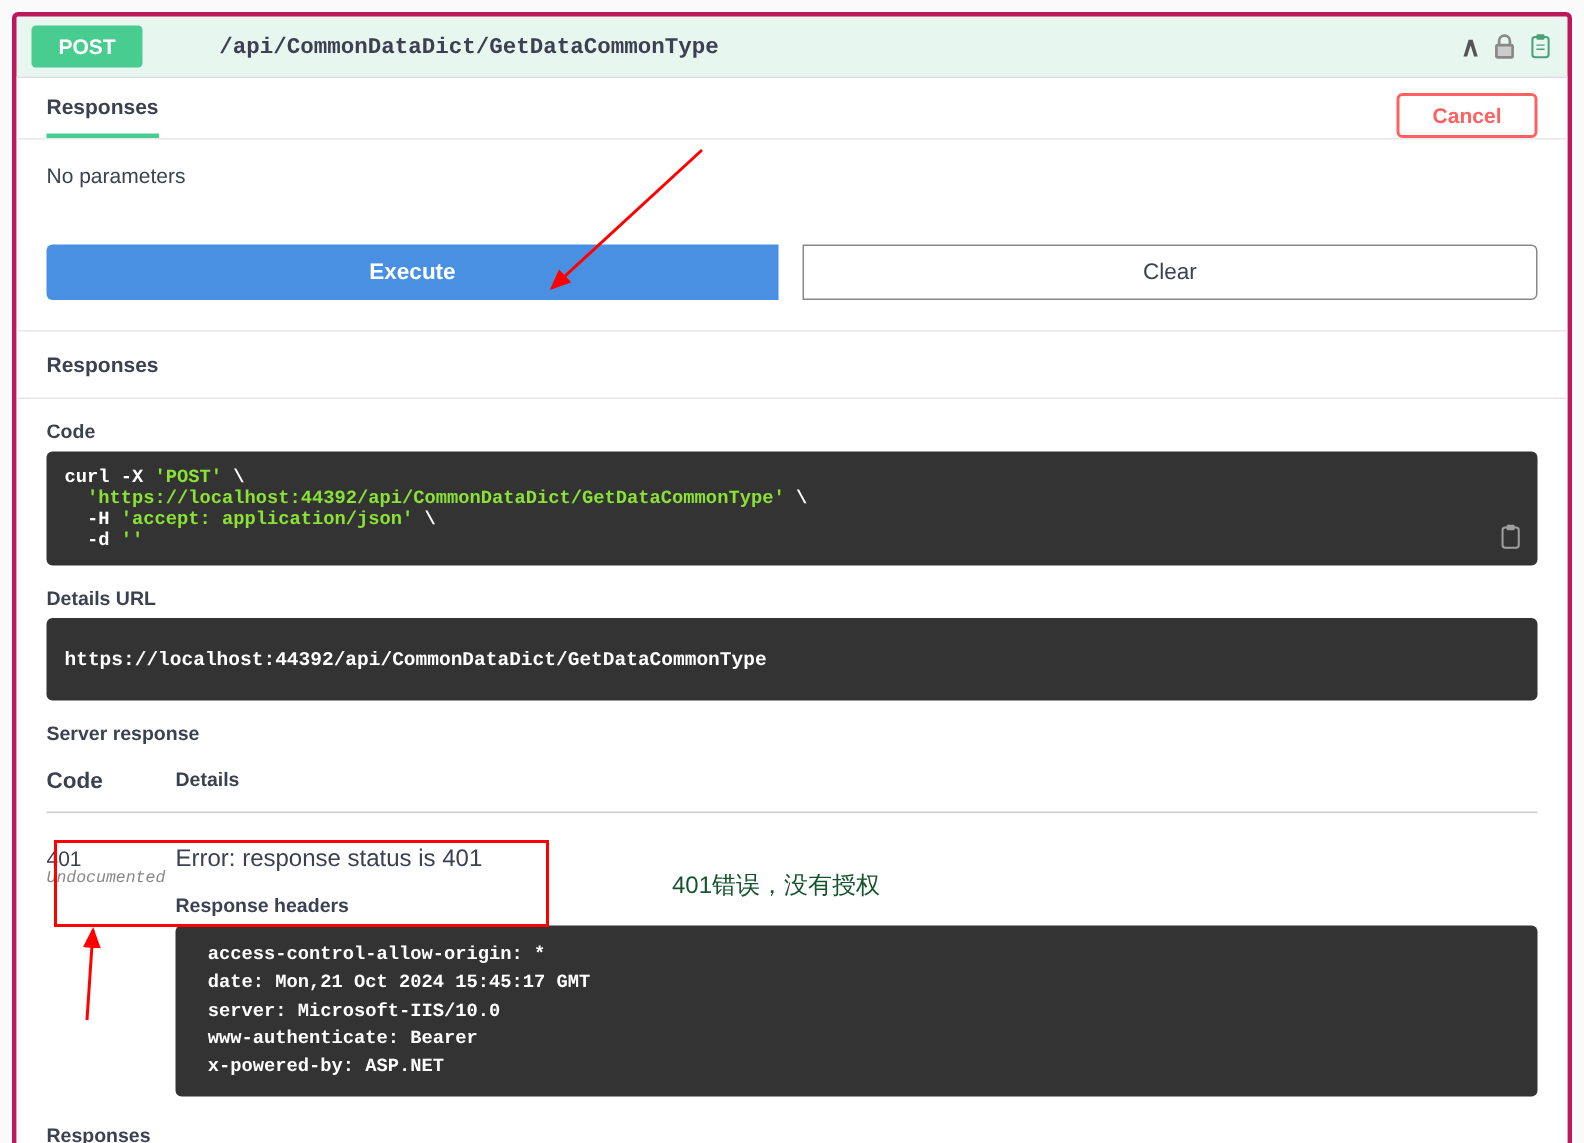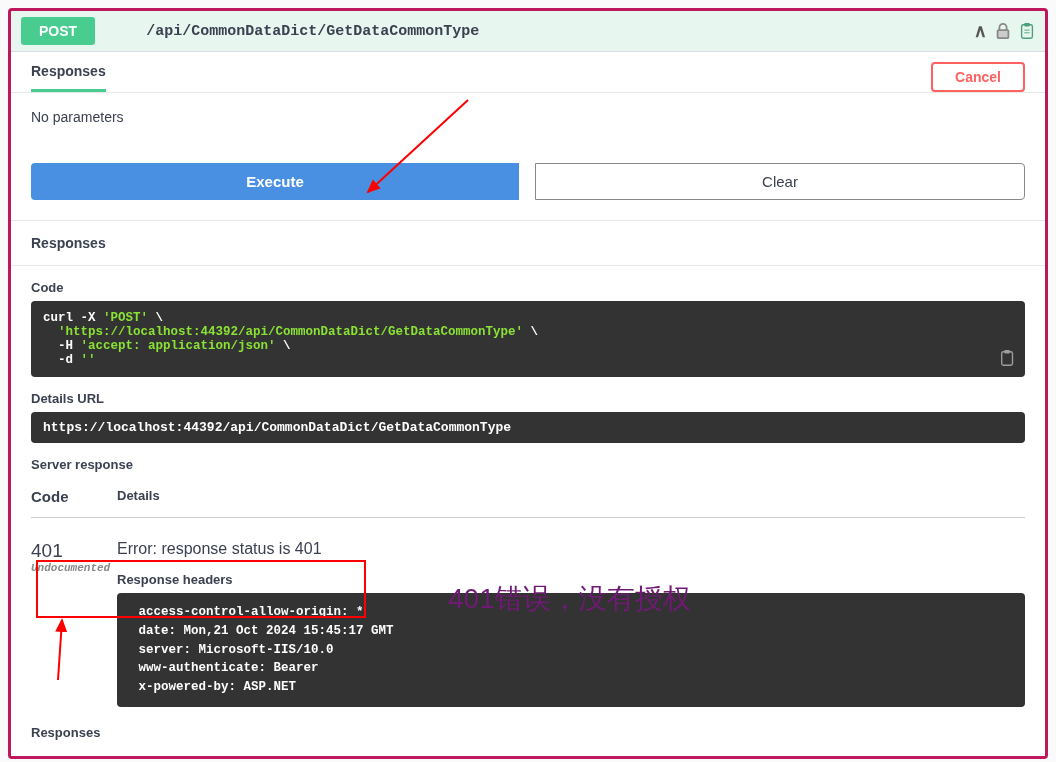--- a/index.html
+++ b/index.html
@@ -148,45 +148,45 @@
   .copy-code-btn {
     position: absolute;
     bottom: 6px;
     right: 8px;
     cursor: pointer;
     opacity: 0.9;
   }
   .url-block {
     background: #333333;
     border-radius: 4px;
-    padding: 8px 12px;
+    padding: 20px 12px;
     font-family: "Courier New", monospace;
     font-size: 13px;
     color: #fff;
     font-weight: 700;
   }
   .resp-table-head {
     display: flex;
     padding: 10px 0 12px 0;
     border-bottom: 1px solid #ccc;
   }
   .col-code { width: 86px; font-weight: 700; font-size: 15px; }
   .col-details { flex: 1; font-weight: 700; font-size: 13px; }
   .resp-row {
     display: flex;
     padding-top: 22px;
   }
   .code-cell { width: 86px; }
-  .status-code { font-size: 19px; color: #3b4151; }
+  .status-code { font-size: 14px; color: #3b4151; }
   .undocumented {
     font-family: "Courier New", monospace;
     font-style: italic;
     font-size: 11px;
     color: #888;
-    font-weight: 700;
+    font-weight: 400;
   }
   .details-cell { flex: 1; }
   .error-msg { font-size: 16px; color: #3b4151; margin-bottom: 14px; }
   .headers-label { font-size: 13px; font-weight: 700; margin-bottom: 6px; }
   .headers-block {
     background: #333333;
     border-radius: 4px;
     padding: 10px 14px;
     font-family: "Courier New", monospace;
     font-size: 12.5px;
@@ -198,22 +198,22 @@
 
   
   .annotation-arrow { position: absolute; pointer-events: none; }
   .red-box {
     position: absolute;
     border: 2px solid #ff0000;
     pointer-events: none;
   }
   .red-text {
     position: absolute;
-    color: #701a75;
-    font-size: 28px;
+    color: #14532d;
+    font-size: 16px;
     pointer-events: none;
   }
   .wrapper { position: relative; }
 </style>
 </head>
 <body>
 
 <div class="wrapper">
   <div class="endpoint-container">
 

